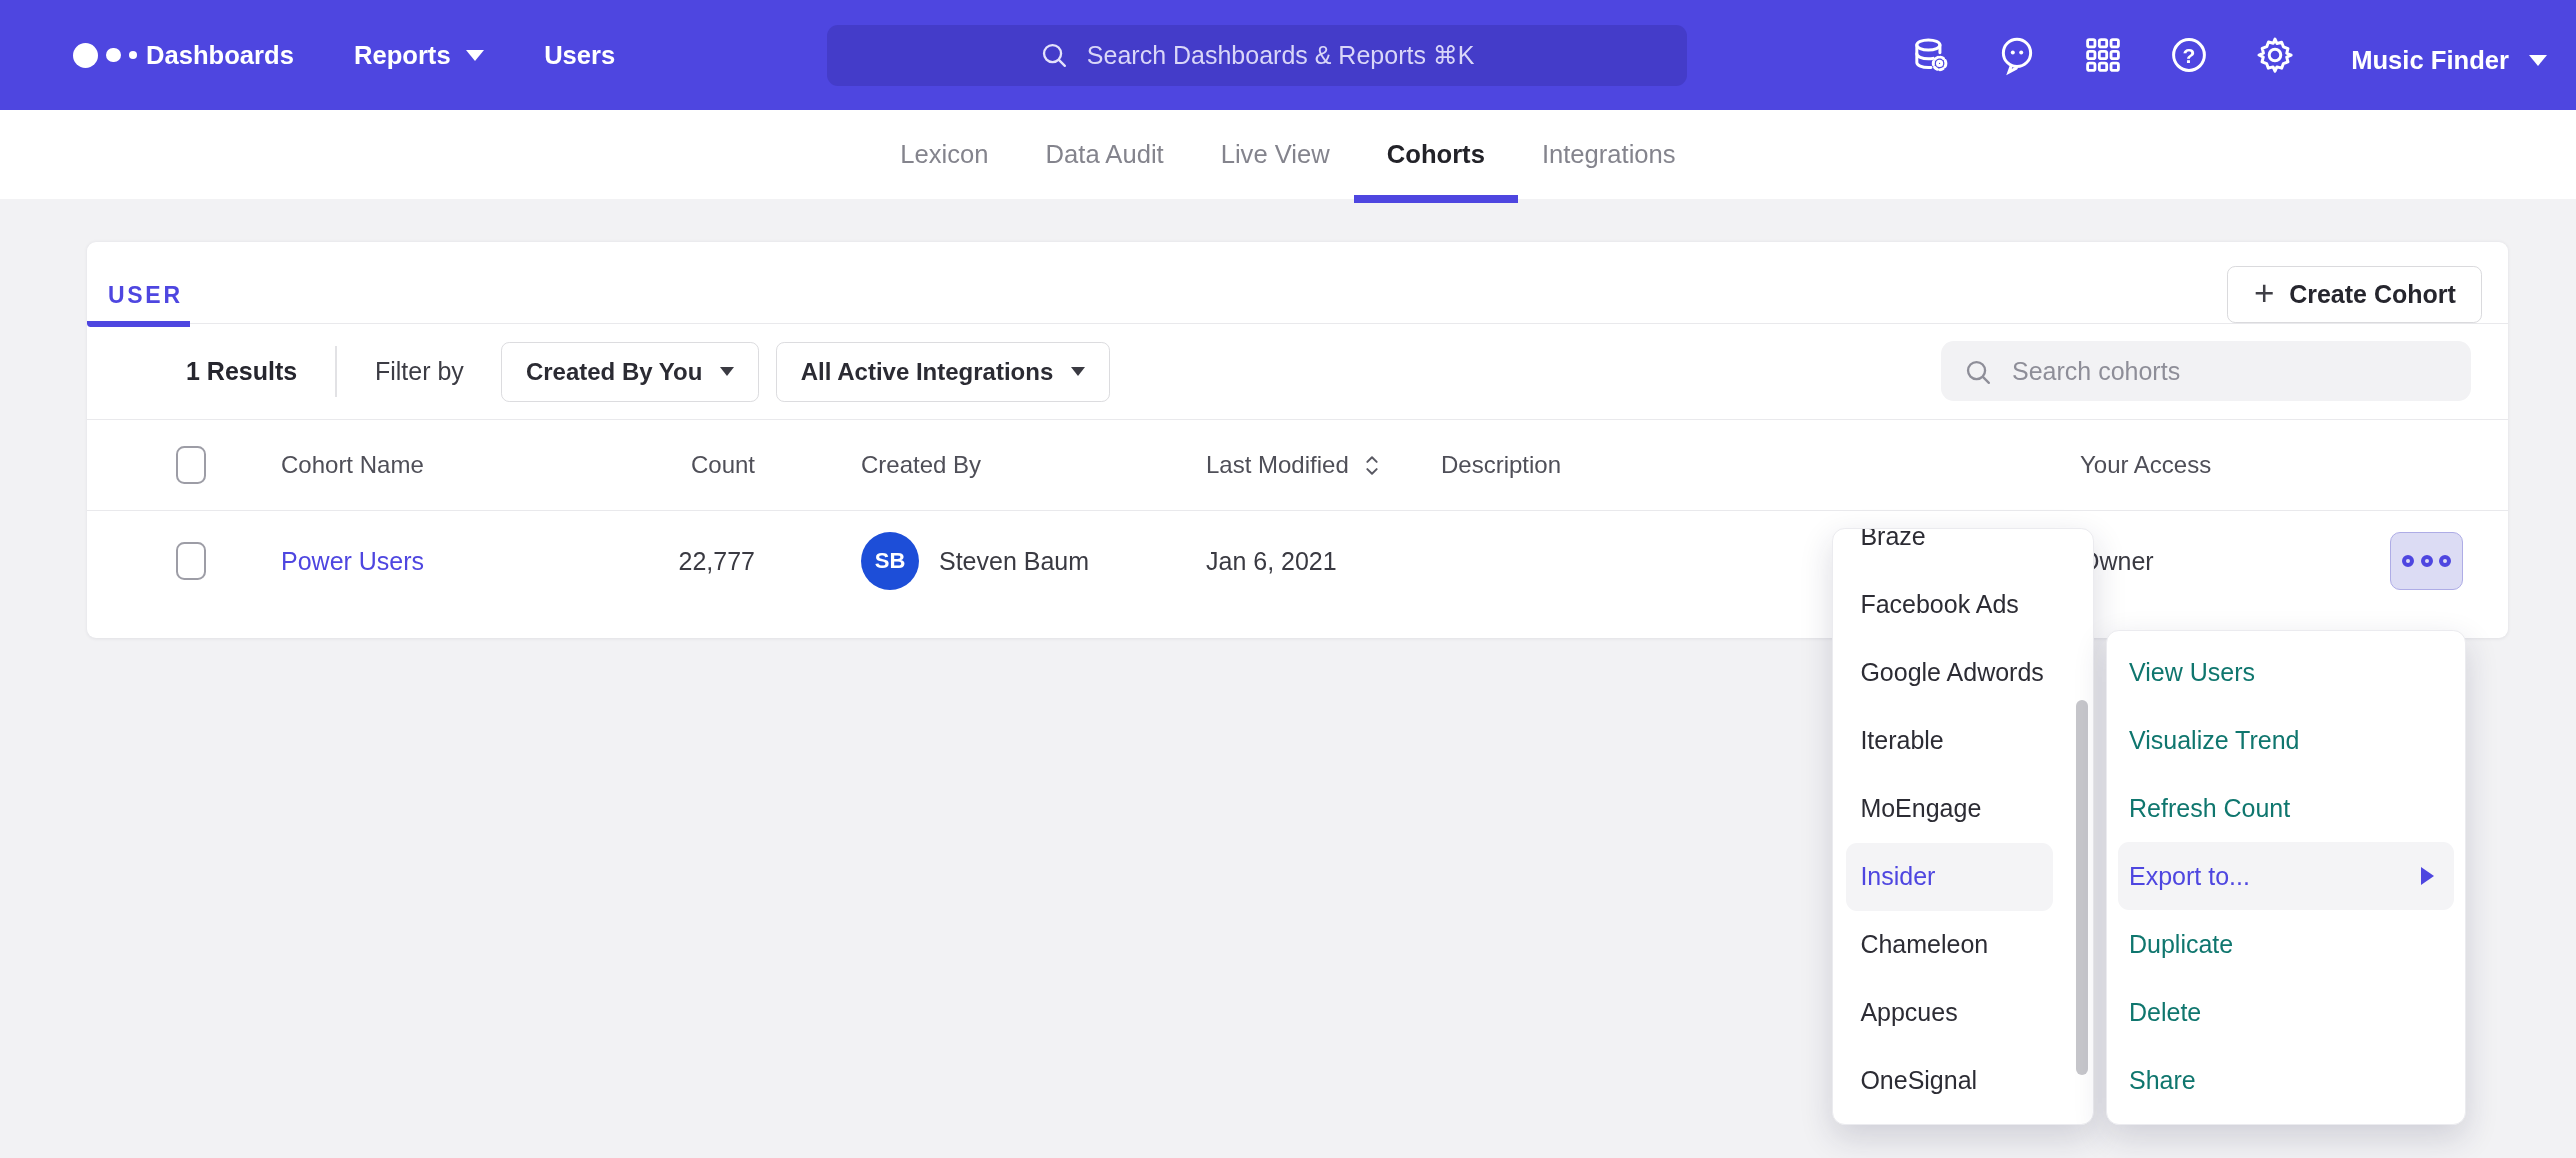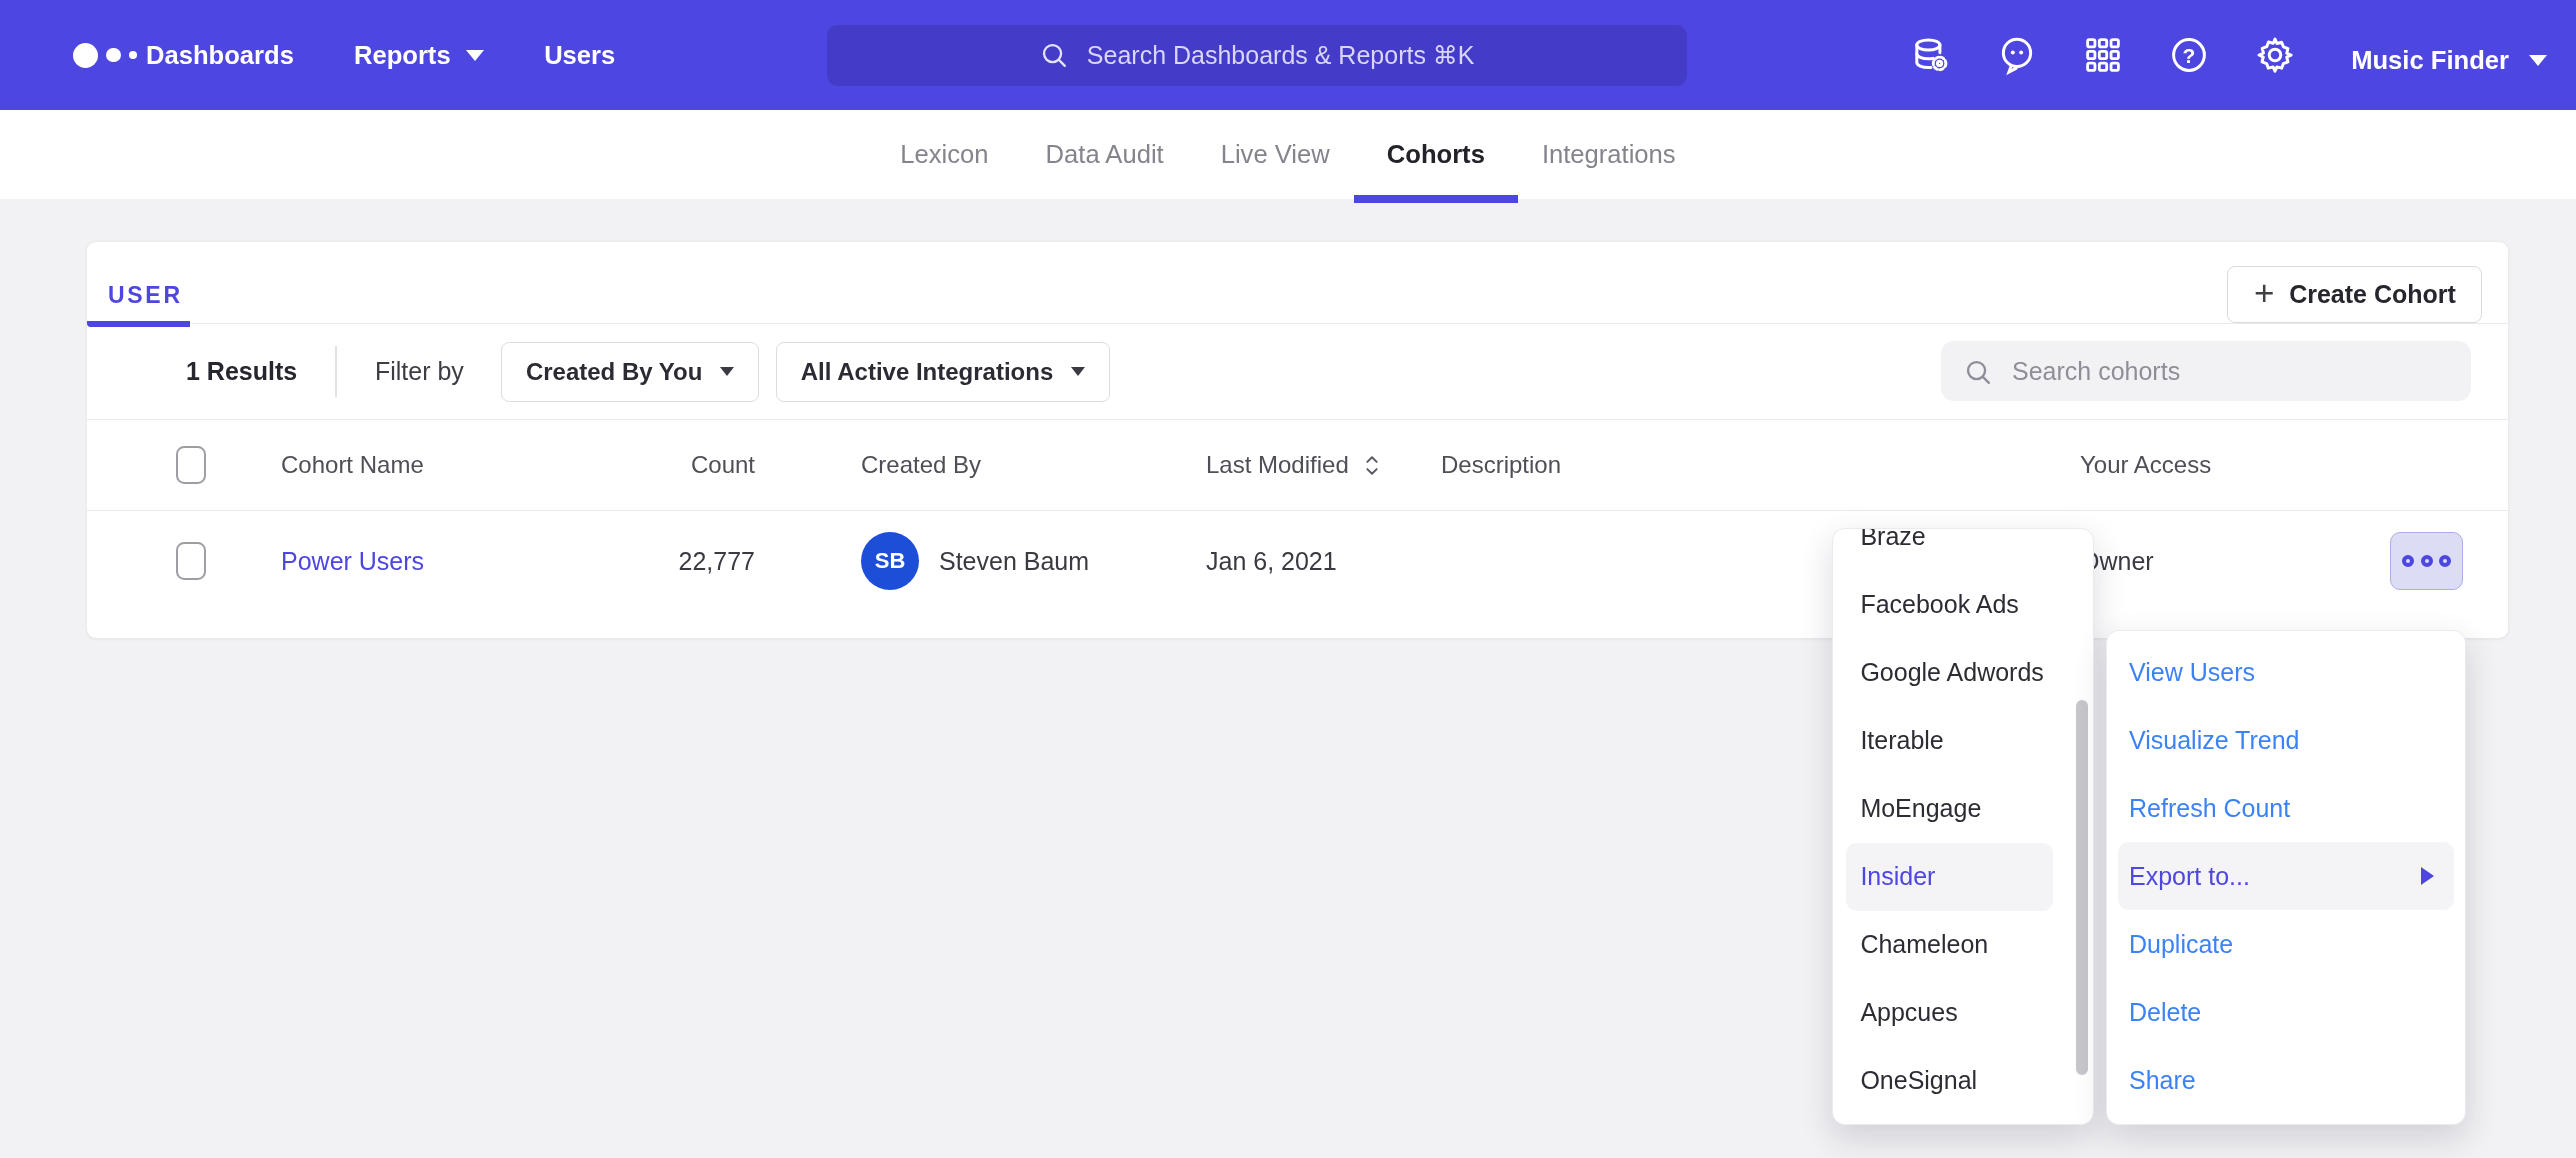--- a/index.html
+++ b/index.html
@@ -71,21 +71,21 @@
   .submenu ul { list-style:none; margin:-26.5px 0 0 0; }
   .submenu li { height:68px; margin:0 40px 0 12.8px; padding-left:14.6px; display:flex; align-items:center;
     font-size:25px; color:#2c2c34; border-radius:11px; cursor:pointer; }
   .submenu li.active { background:#f4f4f6; color:#4e46e0; }
   .sub-scrollbar { position:absolute; right:5.5px; top:171px; width:12px; height:375px; border-radius:6.4px; background:#c6c6cb; cursor:grab; }
 
   .ctxmenu { position:absolute; left:2106px; top:630px; width:360px; height:495px; background:#fff; border:0.9px solid #ebebef;
     border-radius:12.8px; box-shadow:0 12.8px 33px rgba(30,30,70,.16); z-index:6; padding-top:7.3px; overflow:hidden; }
   .ctxmenu ul { list-style:none; }
   .ctxmenu li { height:68px; margin:0 11px; padding:0 20px 0 11px; display:flex; align-items:center;
-    font-size:25px; color:#3b82f6; border-radius:11px; cursor:pointer; }
+    font-size:25px; color:#0f766e; border-radius:11px; cursor:pointer; }
   .ctxmenu li.active { background:#f4f4f6; color:#4e46e0; }
   .arrow-r { width:0; height:0; border-top:9px solid transparent; border-bottom:9px solid transparent;
     border-left:13.7px solid #4e46e0; margin-left:auto; }
 </style>
 </head>
 <body>
 
 <div id="screen">
 
   <header class="topnav">

